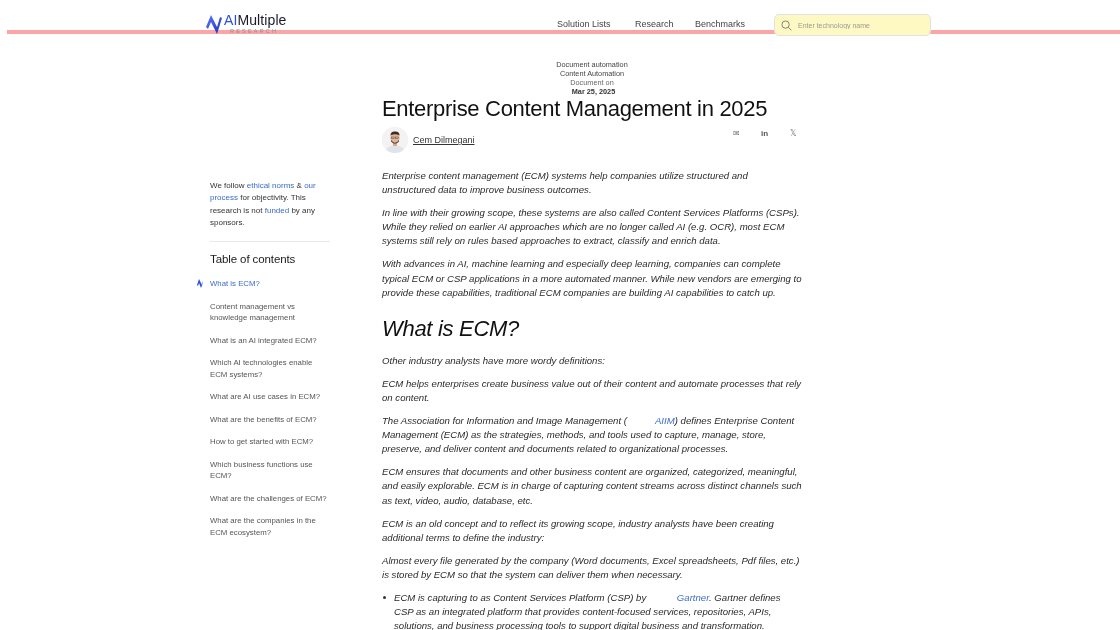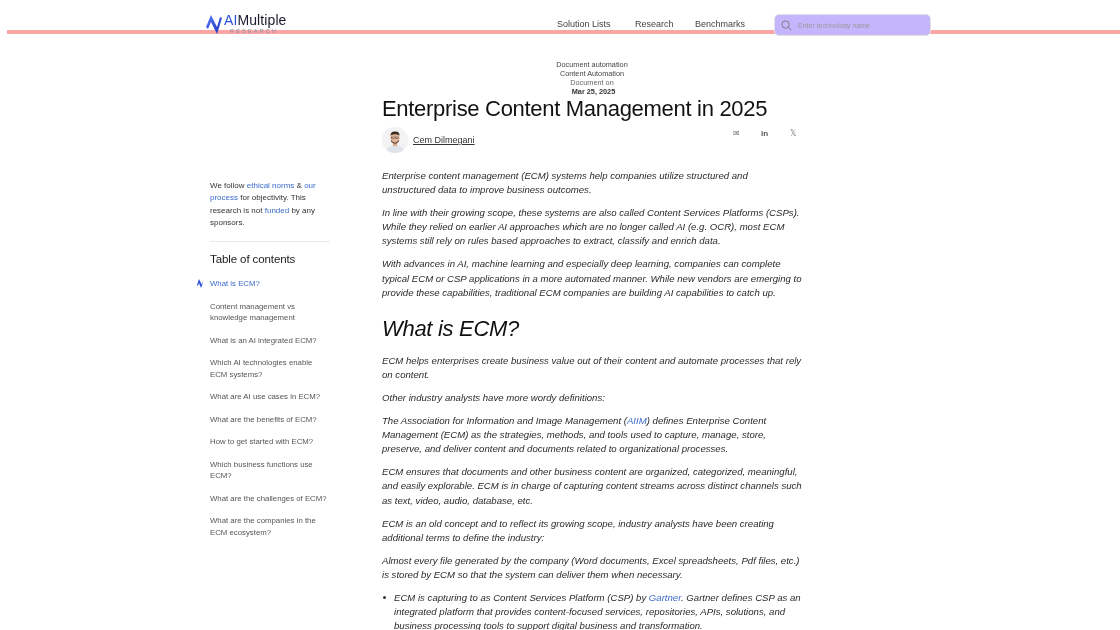--- a/index.html
+++ b/index.html
@@ -12,21 +12,21 @@
   .logo-mark { width: 16px; height: 22px; }
   .logo-text { margin-left: 2px; line-height: 1; }
   .logo-name { font-size: 14px; font-weight: 500; color: #1a1a2e; letter-spacing: 0.1px; }
   .logo-name .ai { color: #2b4fd8; }
   .logo-sub { font-size: 5.5px; letter-spacing: 2.2px; color: #8a8fa0; margin-top: 2px; margin-left: 6px; }
   .nav { position: absolute; top: 19px; left: 550px; display: flex; font-size: 9px; color: #444; }
   .nav a { text-decoration: none; color: #444; }
   .nav .n1 { position: absolute; left: 0; white-space: nowrap; }
   .nav .n2 { position: absolute; left: 78px; white-space: nowrap; }
   .nav .n3 { position: absolute; left: 138px; white-space: nowrap; }
-  .search { position: absolute; left: 767px; top: 14px; width: 157px; height: 22px; border: 1px solid #e2e2e2; border-radius: 5px; display: flex; align-items: center; padding-left: 6px; background: #c4b5fd; }
+  .search { position: absolute; left: 767px; top: 14px; width: 157px; height: 22px; border: 1px solid #e2e2e2; border-radius: 5px; display: flex; align-items: center; padding-left: 6px; background: #fef9c3; }
   .search svg { width: 11px; height: 11px; }
   .search input { border: none; outline: none; font-size: 7px; margin-left: 6px; width: 120px; color: #444; background: transparent; font-family: "Liberation Sans", sans-serif; }
   .search input::placeholder { color: #9a9a9a; }
 
   
   .sidebar { position: absolute; left: 210px; top: 180px; width: 120px; }
   .disclaimer { font-size: 8px; line-height: 12.3px; color: #333; }
   .disclaimer a { color: #3b6bc9; text-decoration: none; }
   .side-divider { height: 1px; background: #e8e8e8; margin-top: 12px; width: 120px; }
   .toc-title { font-size: 11.5px; font-weight: 500; color: #1a1a1a; margin-top: 11px; letter-spacing: -0.1px; }
@@ -47,21 +47,21 @@
   .author-row { position: relative; height: 30px; margin-top: 4px; text-align: center; }
   .avatar { position: absolute; left: 0; top: 0; width: 26px; height: 26px; border-radius: 50%; overflow: hidden; background: #f1f1f1; }
   .author-name { position: absolute; left: 31px; top: 8px; font-size: 9px; color: #333; text-decoration: underline; }
   .share { position: absolute; top: 2px; font-size: 8px; color: #777; }
   .share.mail { left: 351px; }
   .share.li { left: 379px; font-weight: bold; color: #555; }
   .share.x { left: 408px; }
 
   .content { margin-top: 12px; font-style: italic; }
   .content p { font-size: 9.6px; line-height: 14.1px; color: #2a2a2a; margin-bottom: 9px; }
-  .content a { color: #3b6bc9; text-decoration: none; }
+  .content a { color: #3b6bc9; text-decoration: none; margin-left: 28px; }
   h2.section { font-size: 22px; font-weight: 500; color: #111; margin: 16px 0 12px 0; letter-spacing: -0.3px; line-height: 26px; }
   ul.bullets { list-style: none; }
   ul.bullets li { position: relative; font-size: 9.6px; line-height: 14.1px; color: #2a2a2a; padding-left: 12px; }
   ul.bullets li::before { content: ""; position: absolute; left: 1px; top: 5px; width: 3px; height: 3px; background: #333; border-radius: 50%; }
 </style>
 </head>
 <body>
 
 <div class="header">
   <div class="logo">
@@ -151,22 +151,22 @@
     <span class="share x">𝕏</span>
   </div>
 
   <div class="content">
     <p>Enterprise content management (ECM) systems help companies utilize structured and unstructured data to improve business outcomes.</p>
     <p>In line with their growing scope, these systems are also called Content Services Platforms (CSPs). While they relied on earlier AI approaches which are no longer called AI (e.g. OCR), most ECM systems still rely on rules based approaches to extract, classify and enrich data.</p>
     <p>With advances in AI, machine learning and especially deep learning, companies can complete typical ECM or CSP applications in a more automated manner. While new vendors are emerging to provide these capabilities, traditional ECM companies are building AI capabilities to catch up.</p>
 
     <h2 class="section">What is ECM?</h2>
 
+    <p>Other industry analysts have more wordy definitions:</p>
     <p>ECM helps enterprises create business value out of their content and automate processes that rely on content.</p>
-    <p>Other industry analysts have more wordy definitions:</p>
     <p><span>The Association for Information and Image Management (</span><a href="#">AIIM</a><span>) defines Enterprise Content Management (ECM) as the strategies, methods, and tools used to capture, manage, store, preserve, and deliver content and documents related to organizational processes.</span></p>
     <p>ECM ensures that documents and other business content are organized, categorized, meaningful, and easily explorable. ECM is in charge of capturing content streams across distinct channels such as text, video, audio, database, etc.</p>
     <p>ECM is an old concept and to reflect its growing scope, industry analysts have been creating additional terms to define the industry:</p>
     <p>Almost every file generated by the company (Word documents, Excel spreadsheets, Pdf files, etc.) is stored by ECM so that the system can deliver them when necessary.</p>
     <ul class="bullets">
       <li><span>ECM is capturing to as Content Services Platform (CSP) by </span><a href="#">Gartner</a><span>. Gartner defines CSP as an integrated platform that provides content-focused services, repositories, APIs, solutions, and business processing tools to support digital business and transformation.</span></li>
     </ul>
   </div>
 </main>
 

